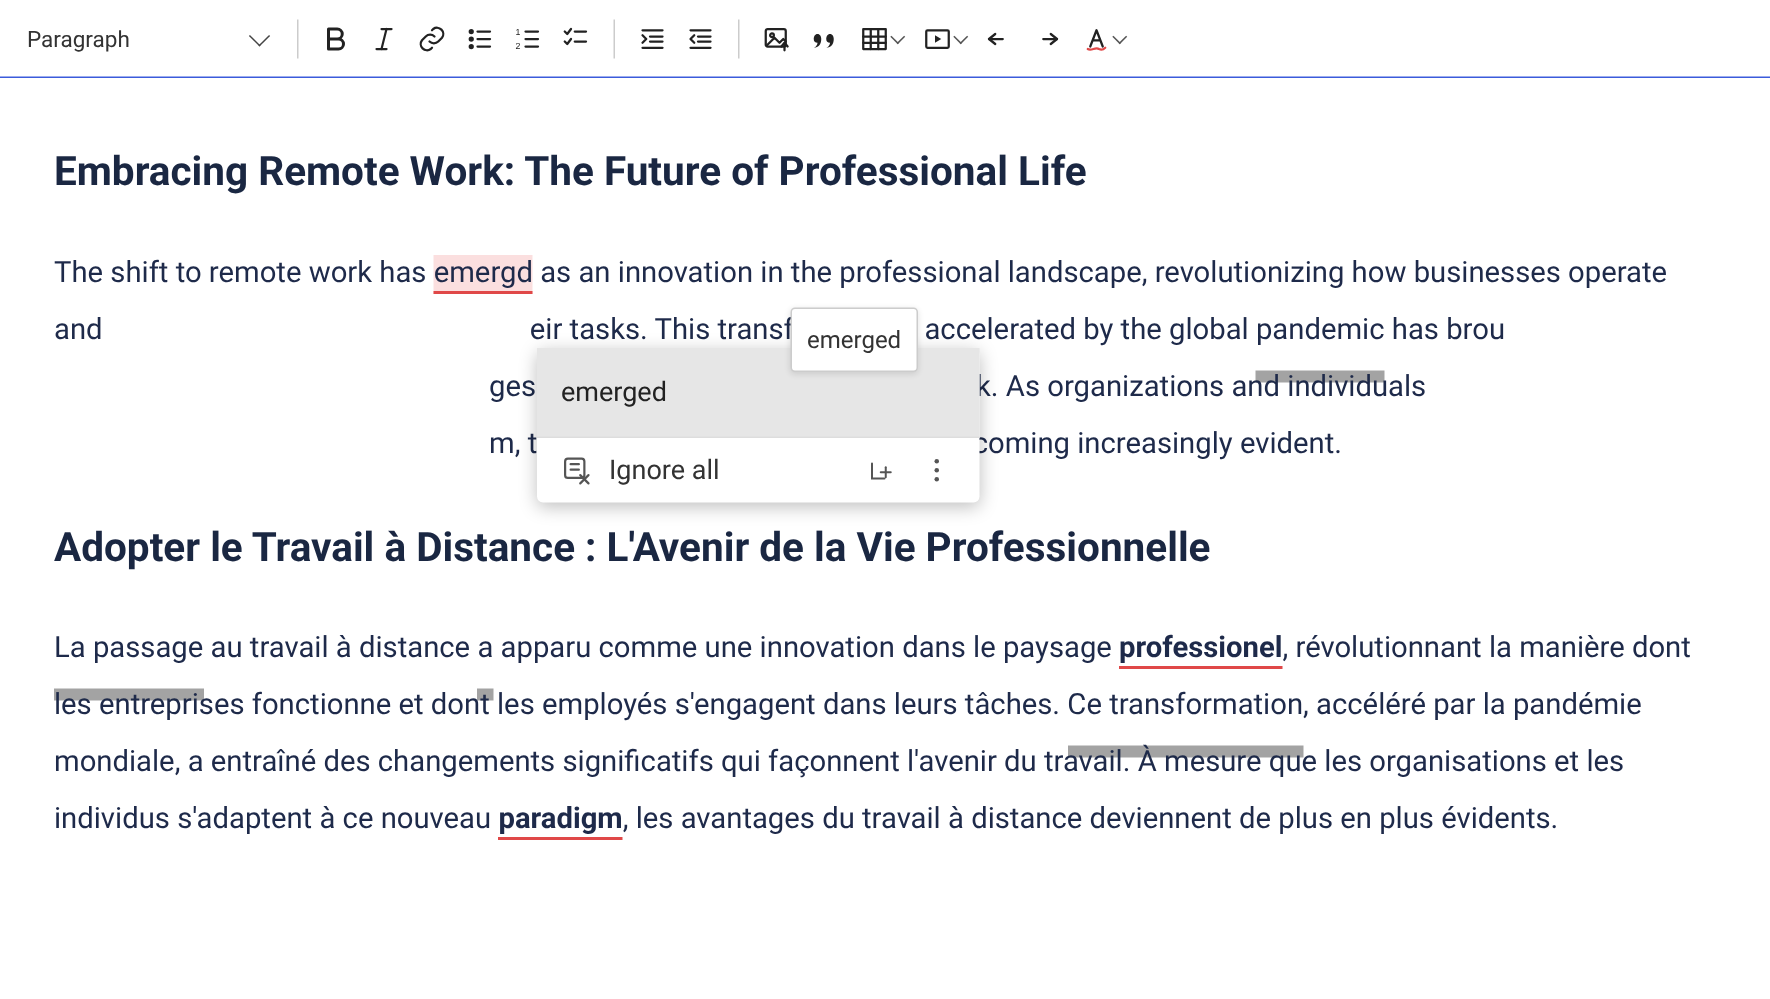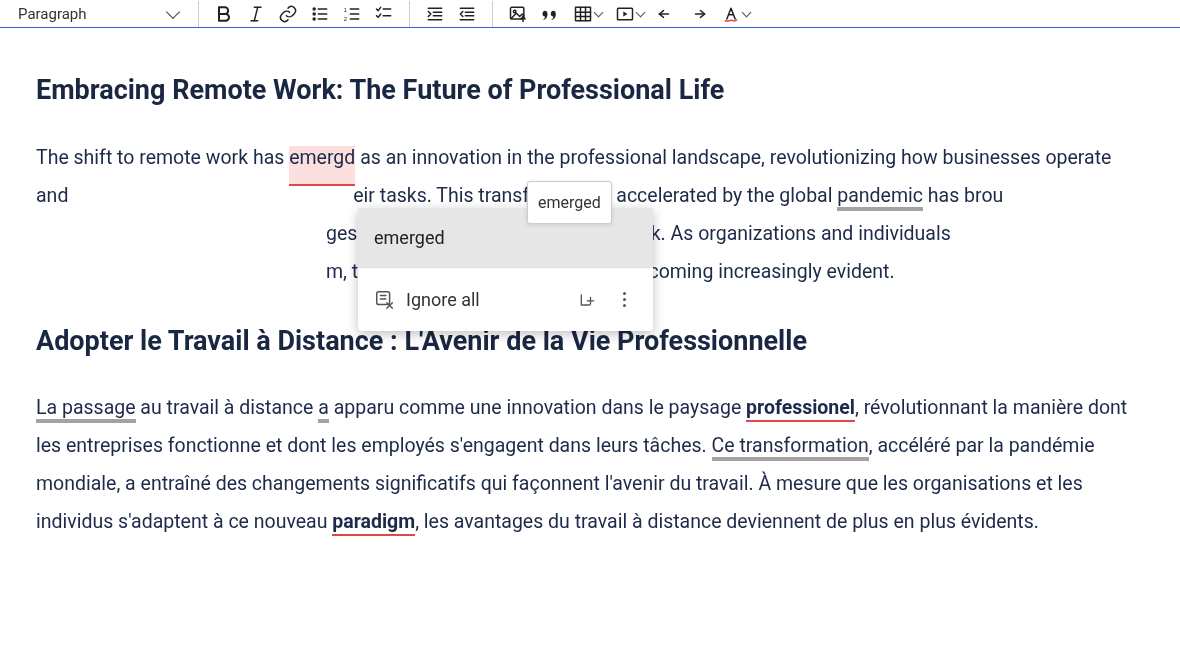--- a/index.html
+++ b/index.html
@@ -7,21 +7,21 @@
     font-family: -apple-system, BlinkMacSystemFont, "Segoe UI", Roboto, sans-serif;
     background: #fff;
     width: 1180px;
     height: 666px;
     overflow: hidden;
     color: #1a2b49;
   }
   .toolbar {
     display: flex;
     align-items: center;
-    height: 28px;
+    height: 52px;
     padding: 0 8px;
     border-bottom: 1px solid #3b5bdb;
     gap: 2px;
   }
   .block-select {
     display: flex;
     align-items: center;
     justify-content: space-between;
     width: 180px;
     height: 30px;
@@ -73,25 +73,25 @@
   .content h2 {
     font-size: 27px;
     font-weight: 700;
     margin-bottom: 22px;
     color: #1a2742;
   }
   .content p { margin-bottom: 24px; }
   .sp-err {
     background: rgba(233, 80, 80, 0.18);
     border-bottom: 2px solid #e04848;
-    padding-bottom: 15px;
+    padding-bottom: 1px;
   }
   .gr-err {
-    border-bottom: 4px solid #a3a3a3;
-    padding-bottom: 0;
+    border-bottom: 8px solid #a3a3a3;
+    padding-bottom: 16px;
   }
   .sp-line {
     border-bottom: 2px solid #e04848;
     padding-bottom: 1px;
     font-weight: bold;
   }
 
   .popup {
     position: absolute;
     top: 180px;
@@ -106,21 +106,21 @@
   .popup-sugg {
     padding: 12px 16px;
     background: #e6e6e6;
     color: #222;
     cursor: pointer;
     border-bottom: 1px solid #ddd;
   }
   .popup-row {
     display: flex;
     align-items: center;
-    padding: 14px 16px;
+    padding: 4px 16px;
     gap: 10px;
     justify-content: space-between;
   }
   .ignore-icon { display: flex; align-items: center; }
   .ignore-icon svg { width: 22px; height: 22px; }
   .ignore-icon svg * { stroke: #555; stroke-width: 1.6; fill: none; stroke-linecap: round; }
   .popup-spacer { flex: 1; }
   .add-dict, .kebab {
     display: flex; align-items: center; justify-content: center;
     width: 26px; height: 26px; cursor: pointer;

